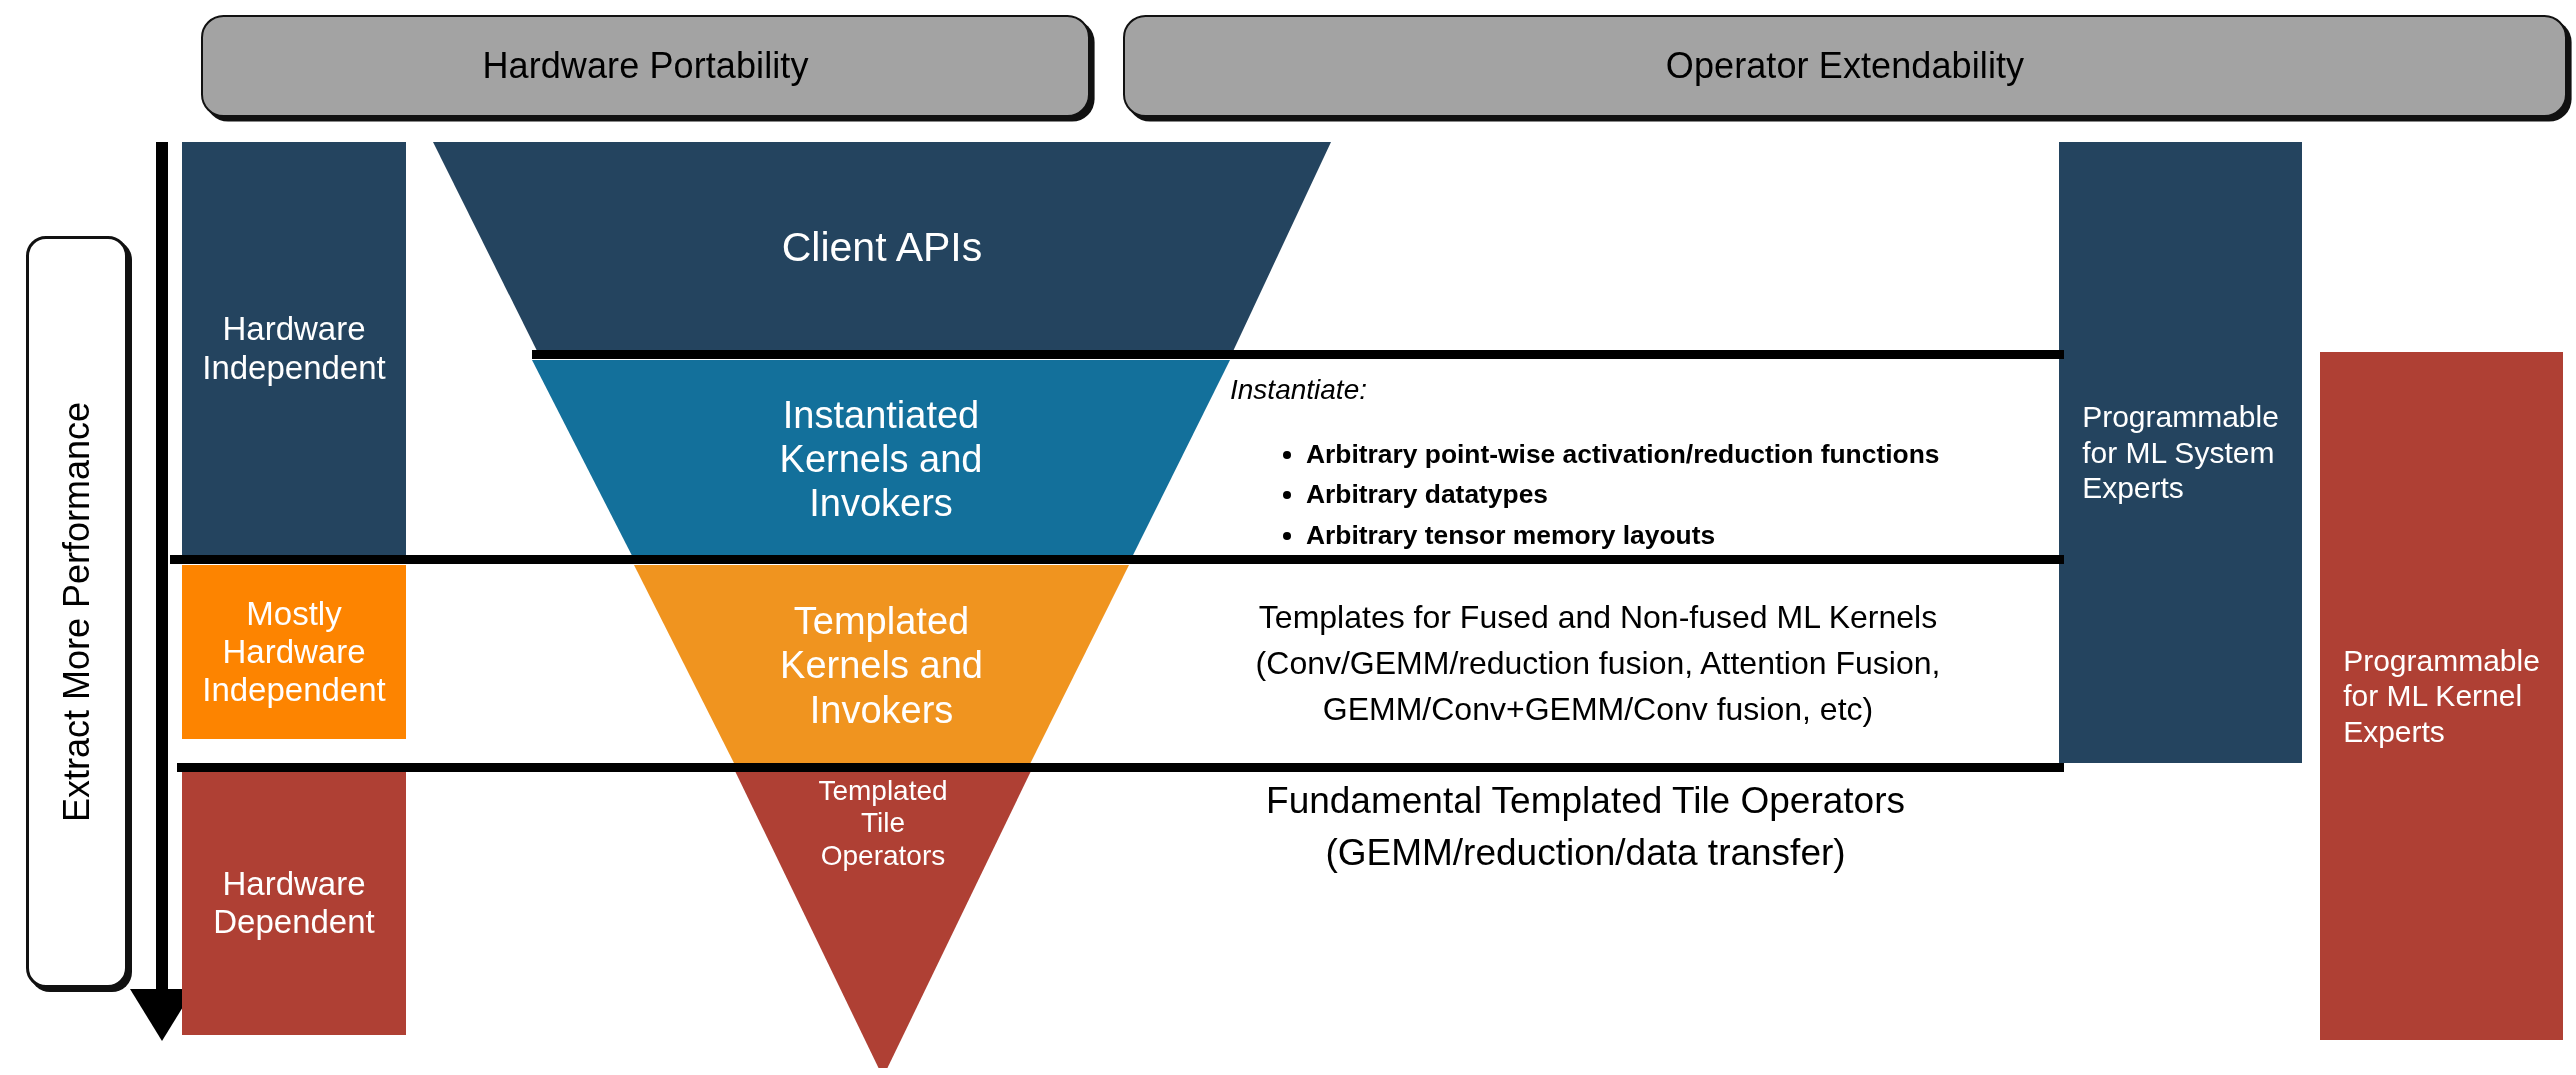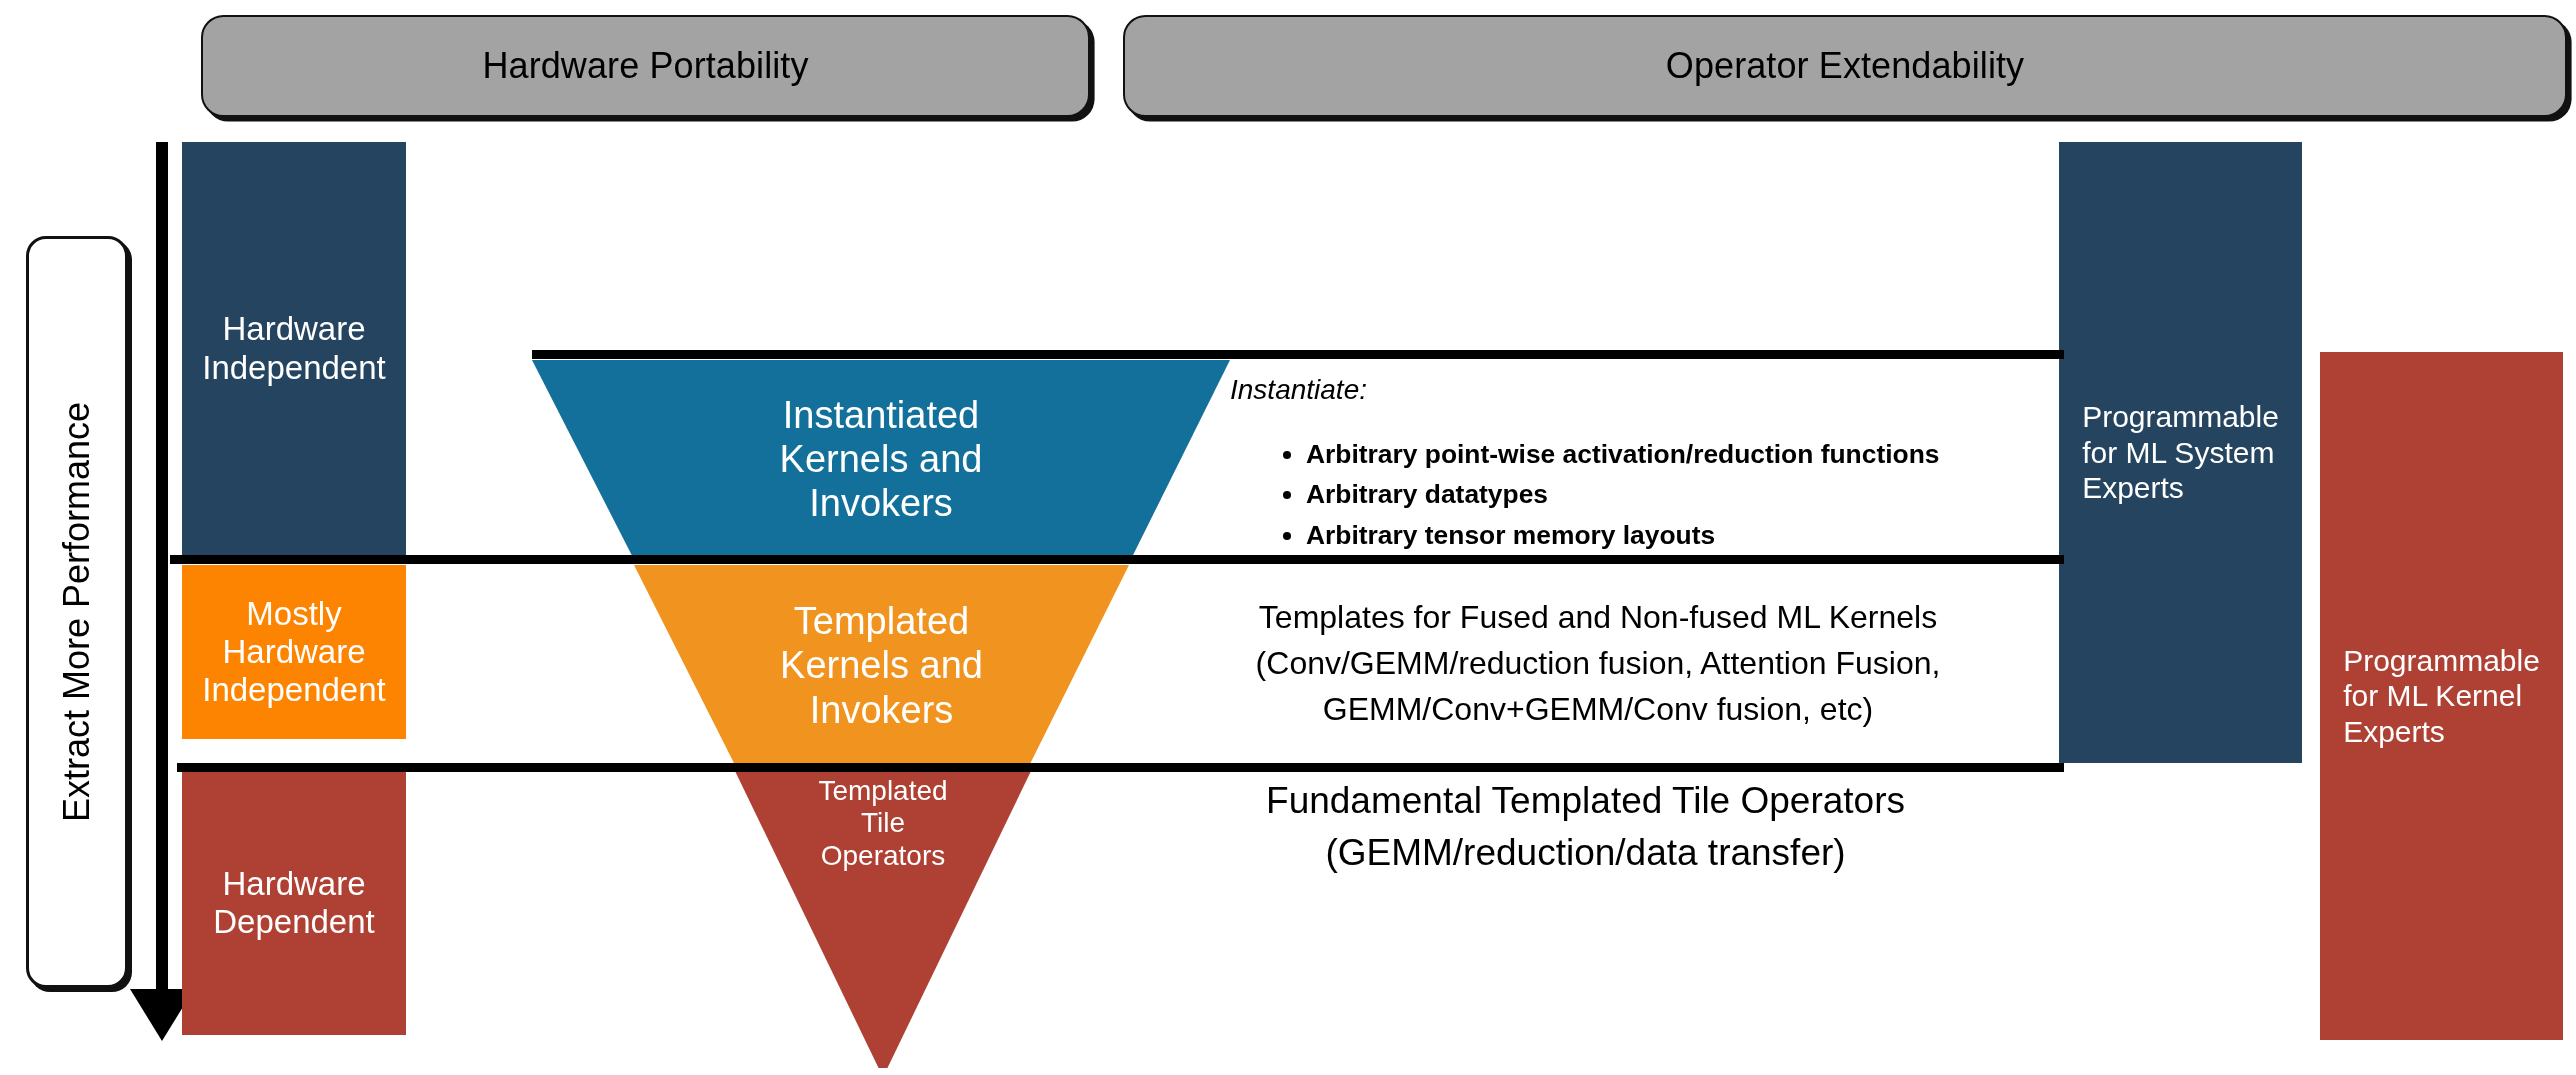--- a/index.html
+++ b/index.html
@@ -76,20 +76,25 @@
       Mostly<br>Hardware<br>Independent
     </span>
   </div>
 
   <div class="lblock" style="left:182px;top:771px;width:224px;height:264px;background:#AF4034;">
     <span>
       Hardware<br>Dependent
     </span>
   </div>
 
+  <div class="tier" style="left:433px;top:142px;width:898px;height:211px;
+              background:#24445F;
+              clip-path:polygon(0% 0%, 100% 0%, 89.0% 100%, 11.7% 100%);">
+    <div class="lbl" style="font-size:41px;">Client APIs</div>
+  </div>
 
   <div class="tier" style="left:532px;top:360px;width:698px;height:198px;
               background:#13709B;
               clip-path:polygon(0% 0%, 100% 0%, 85.9% 100%, 14.5% 100%);">
     <div class="lbl" style="font-size:38px;">Instantiated<br>Kernels and<br>Invokers</div>
   </div>
 
   <div class="tier" style="left:634px;top:565px;width:495px;height:201px;
               background:#F0941F;
               clip-path:polygon(0% 0%, 100% 0%, 79.8% 100%, 20.5% 100%);">

